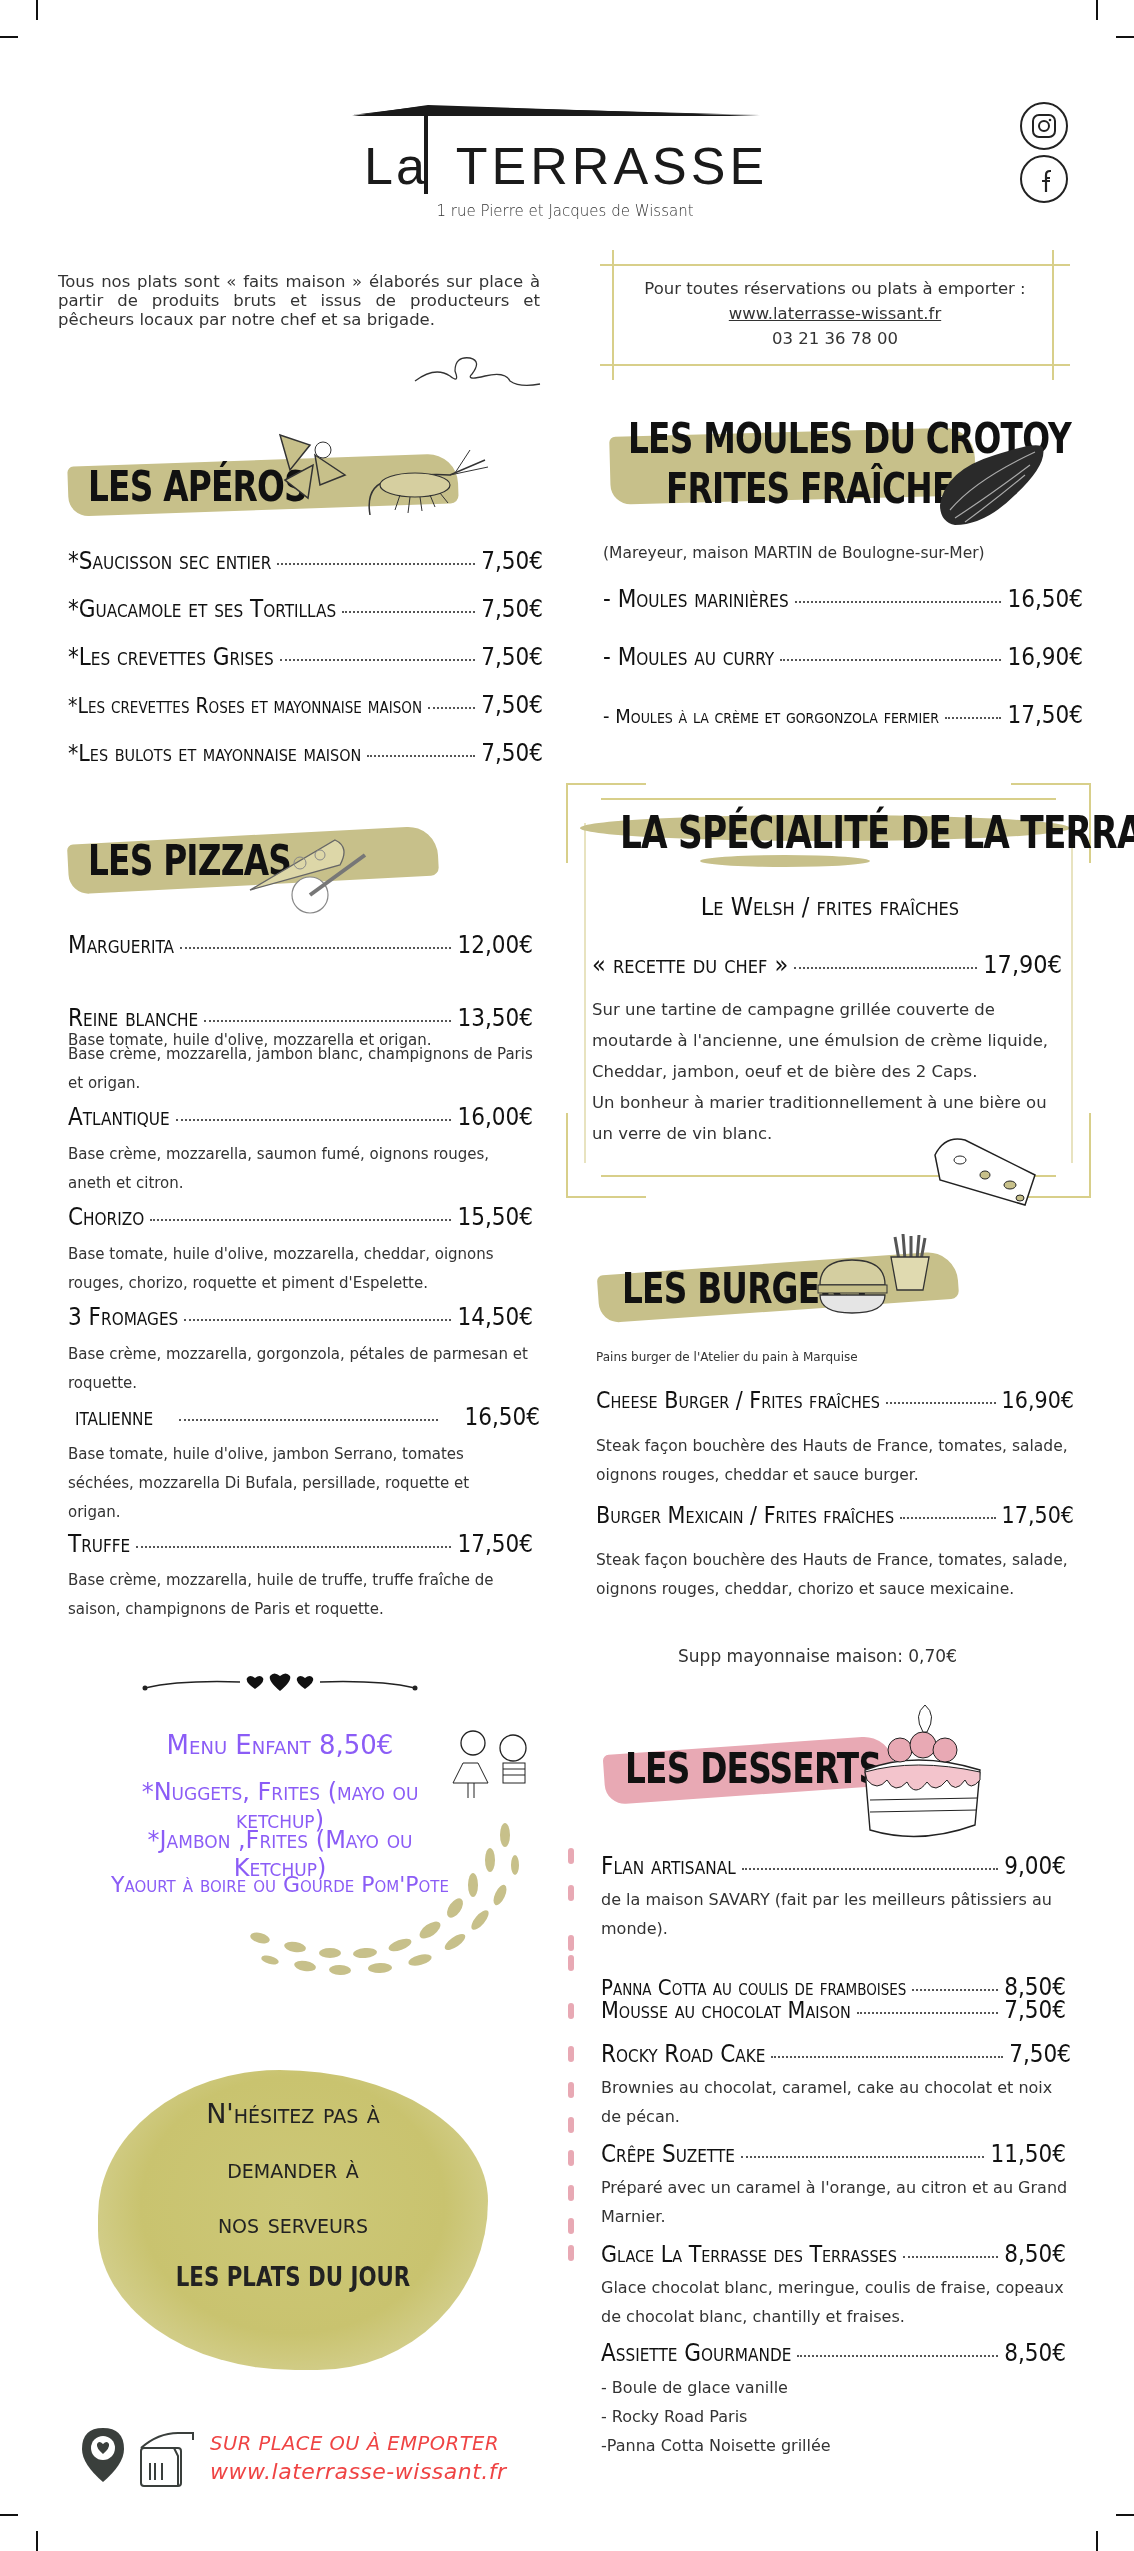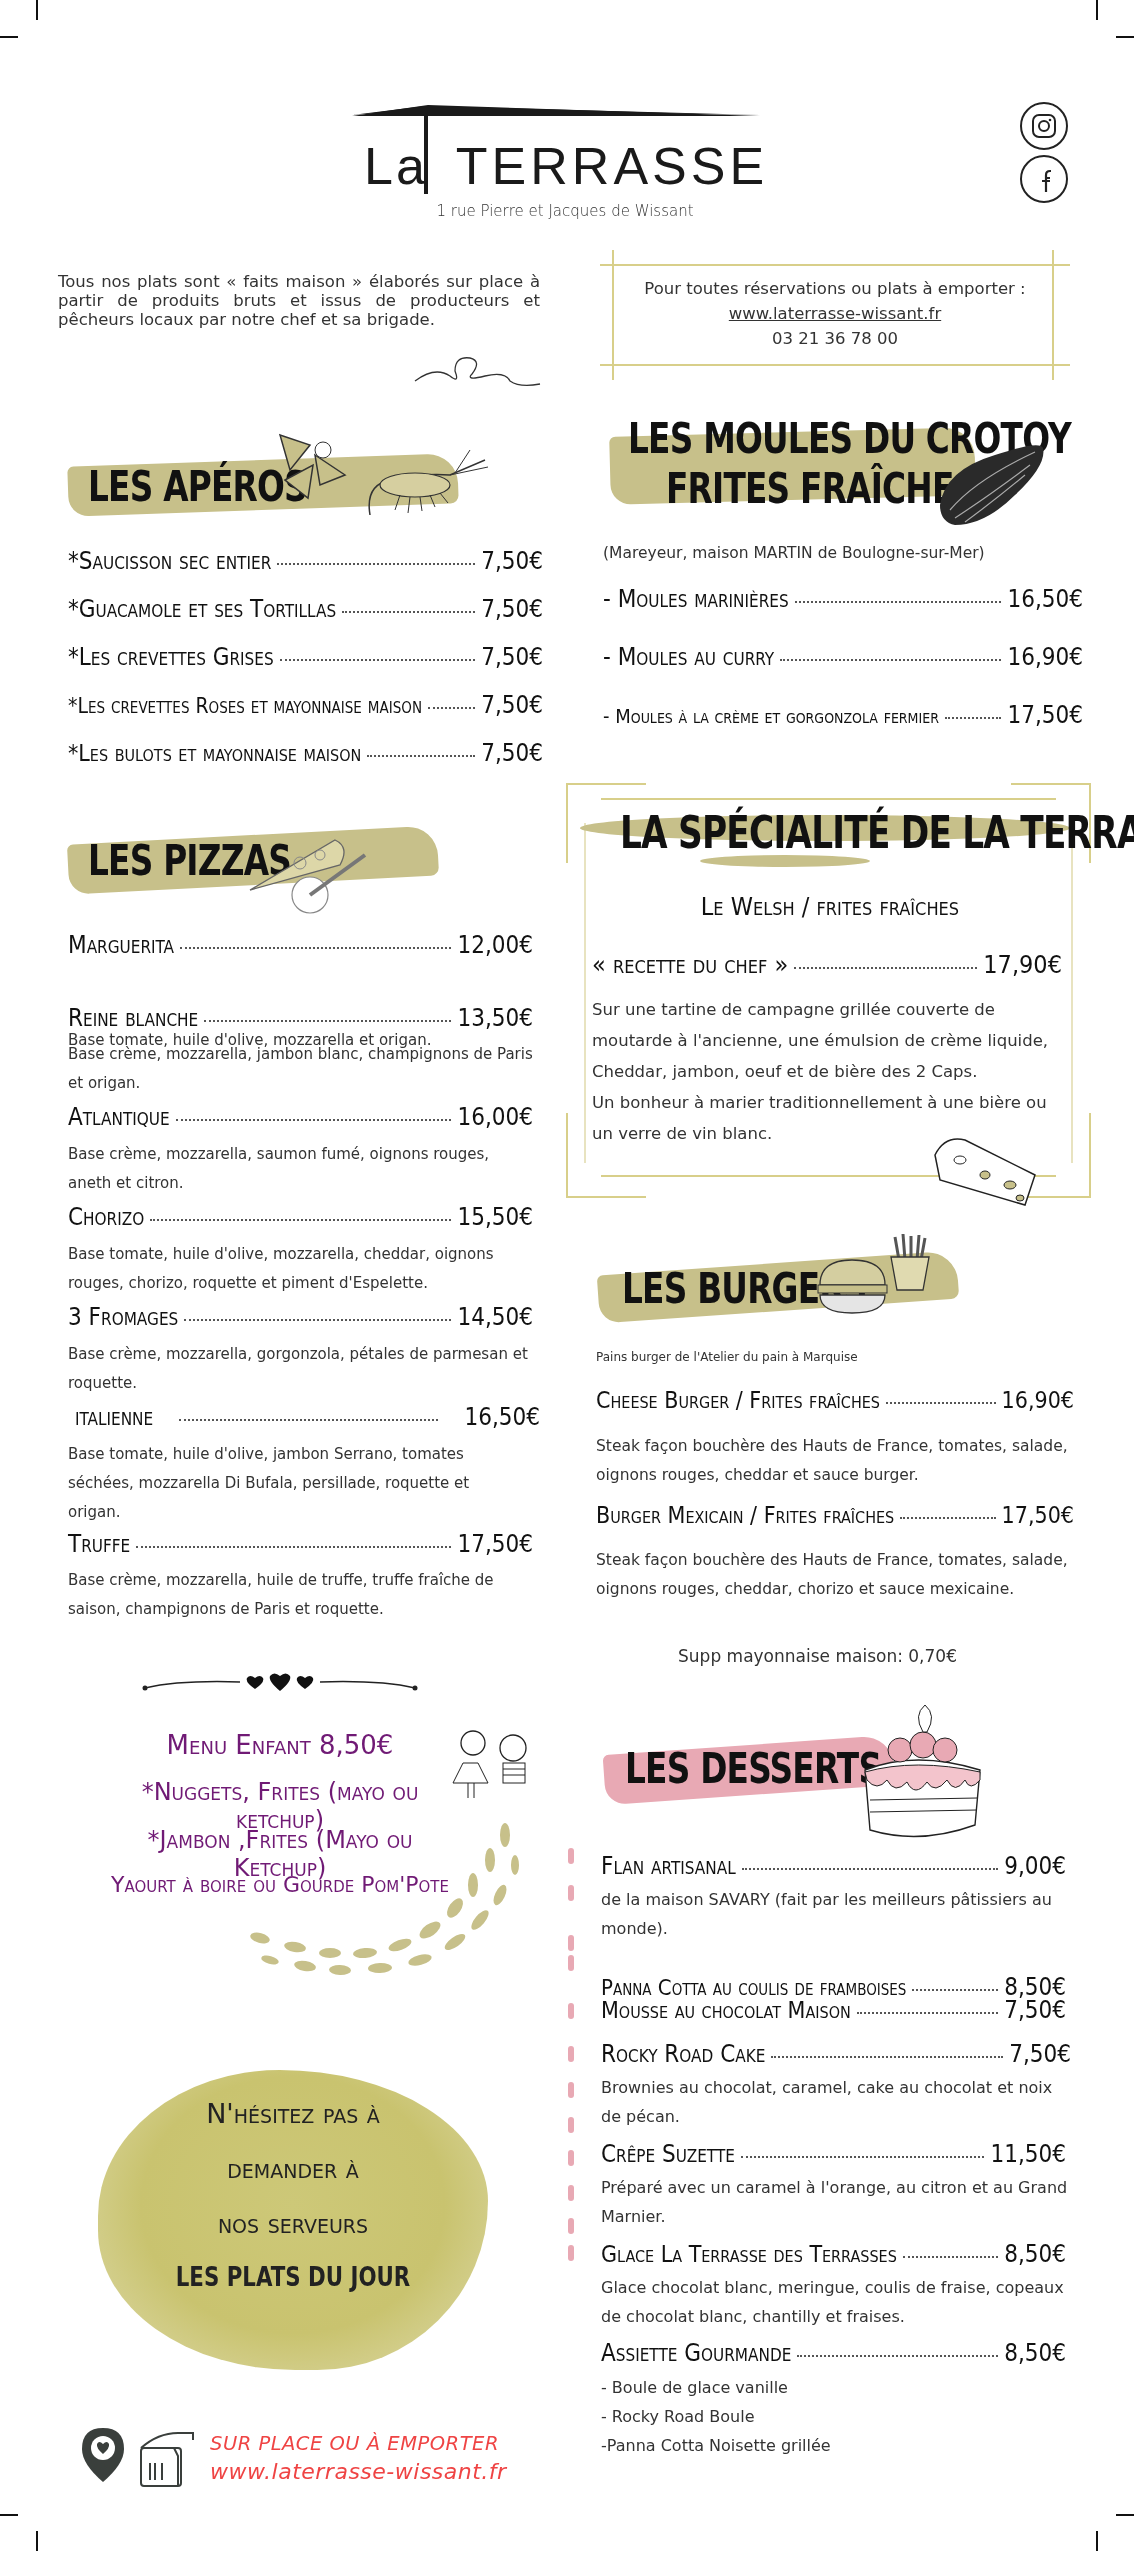--- a/index.html
+++ b/index.html
@@ -35,21 +35,21 @@
   .item { position: absolute; display: flex; align-items: baseline; font-family: "DejaVu Sans Condensed", "DejaVu Sans", sans-serif; color: #111; }
   .item .name { font-variant: small-caps; white-space: nowrap; transform-origin: left; }
   .item .dots { flex: 1; border-bottom: 2px dotted #555; margin: 0 6px; transform: translateY(-4px); }
   .item .price { white-space: nowrap; }
   .desc { position: absolute; font-size: 15px; line-height: 29px; color: #333; }
 
   .special-box { position: absolute; left: 566px; top: 783px; width: 525px; height: 420px; }
   .special-box .hline { position: absolute; height: 2px; background: #d8cf8a; }
   .special-box .vline { position: absolute; width: 2px; background: #d8cf8a; }
 
-  .kids { position: absolute; left: 120px; width: 320px; text-align: center; font-variant: small-caps; font-size: 24px; color: #701a75; }
+  .kids { position: absolute; left: 120px; width: 320px; text-align: center; font-variant: small-caps; font-size: 24px; color: #8b5cf6; }
 
   .blob { position: absolute; left: 98px; top: 2070px; width: 390px; height: 300px; background: radial-gradient(ellipse at 50% 45%, #cdc878 0%, #c9c36f 55%, #d8d49a 85%, rgba(255,255,255,0) 100%); border-radius: 48% 55% 45% 52% / 50% 45% 58% 48%; }
   .blob-text { position: absolute; left: 98px; width: 390px; text-align: center; font-variant: small-caps; font-size: 27px; color: #222; }
 
   .footer-text { position: absolute; left: 210px; width: 300px; text-align: left; font-size: 20px; color: #ef4444; letter-spacing: 0.5px; font-style: italic; }
 
   .pink-dash { position: absolute; left: 568px; width: 6px; height: 16px; background: #e8a9b4; border-radius: 3px; }
 </style>
 </head>
 <body>
@@ -422,14 +422,14 @@
     <span class="price" style="font-size:24px;">8,50€</span>
 </div>
 <div class="desc" style="left:601px;top:2273px;width:470px;font-size:16px;">Glace chocolat blanc, meringue, coulis de fraise, copeaux de chocolat blanc, chantilly et fraises.</div>
 
 <div class="item" style="left:601px;top:2339px;width:465px;font-size:24px;">
   <span class="name">Assiette Gourmande</span>
     <span class="dots"></span>
     <span class="price">8,50€</span>
 </div>
 <div class="desc" style="left:601px;top:2373px;font-size:16px;">- Boule de glace vanille</div>
-<div class="desc" style="left:601px;top:2402px;font-size:16px;">- Rocky Road Boule</div>
+<div class="desc" style="left:601px;top:2402px;font-size:16px;">- Rocky Road Paris</div>
 <div class="desc" style="left:601px;top:2431px;font-size:16px;">-Panna Cotta Noisette grillée</div>
 
 </body></html>

